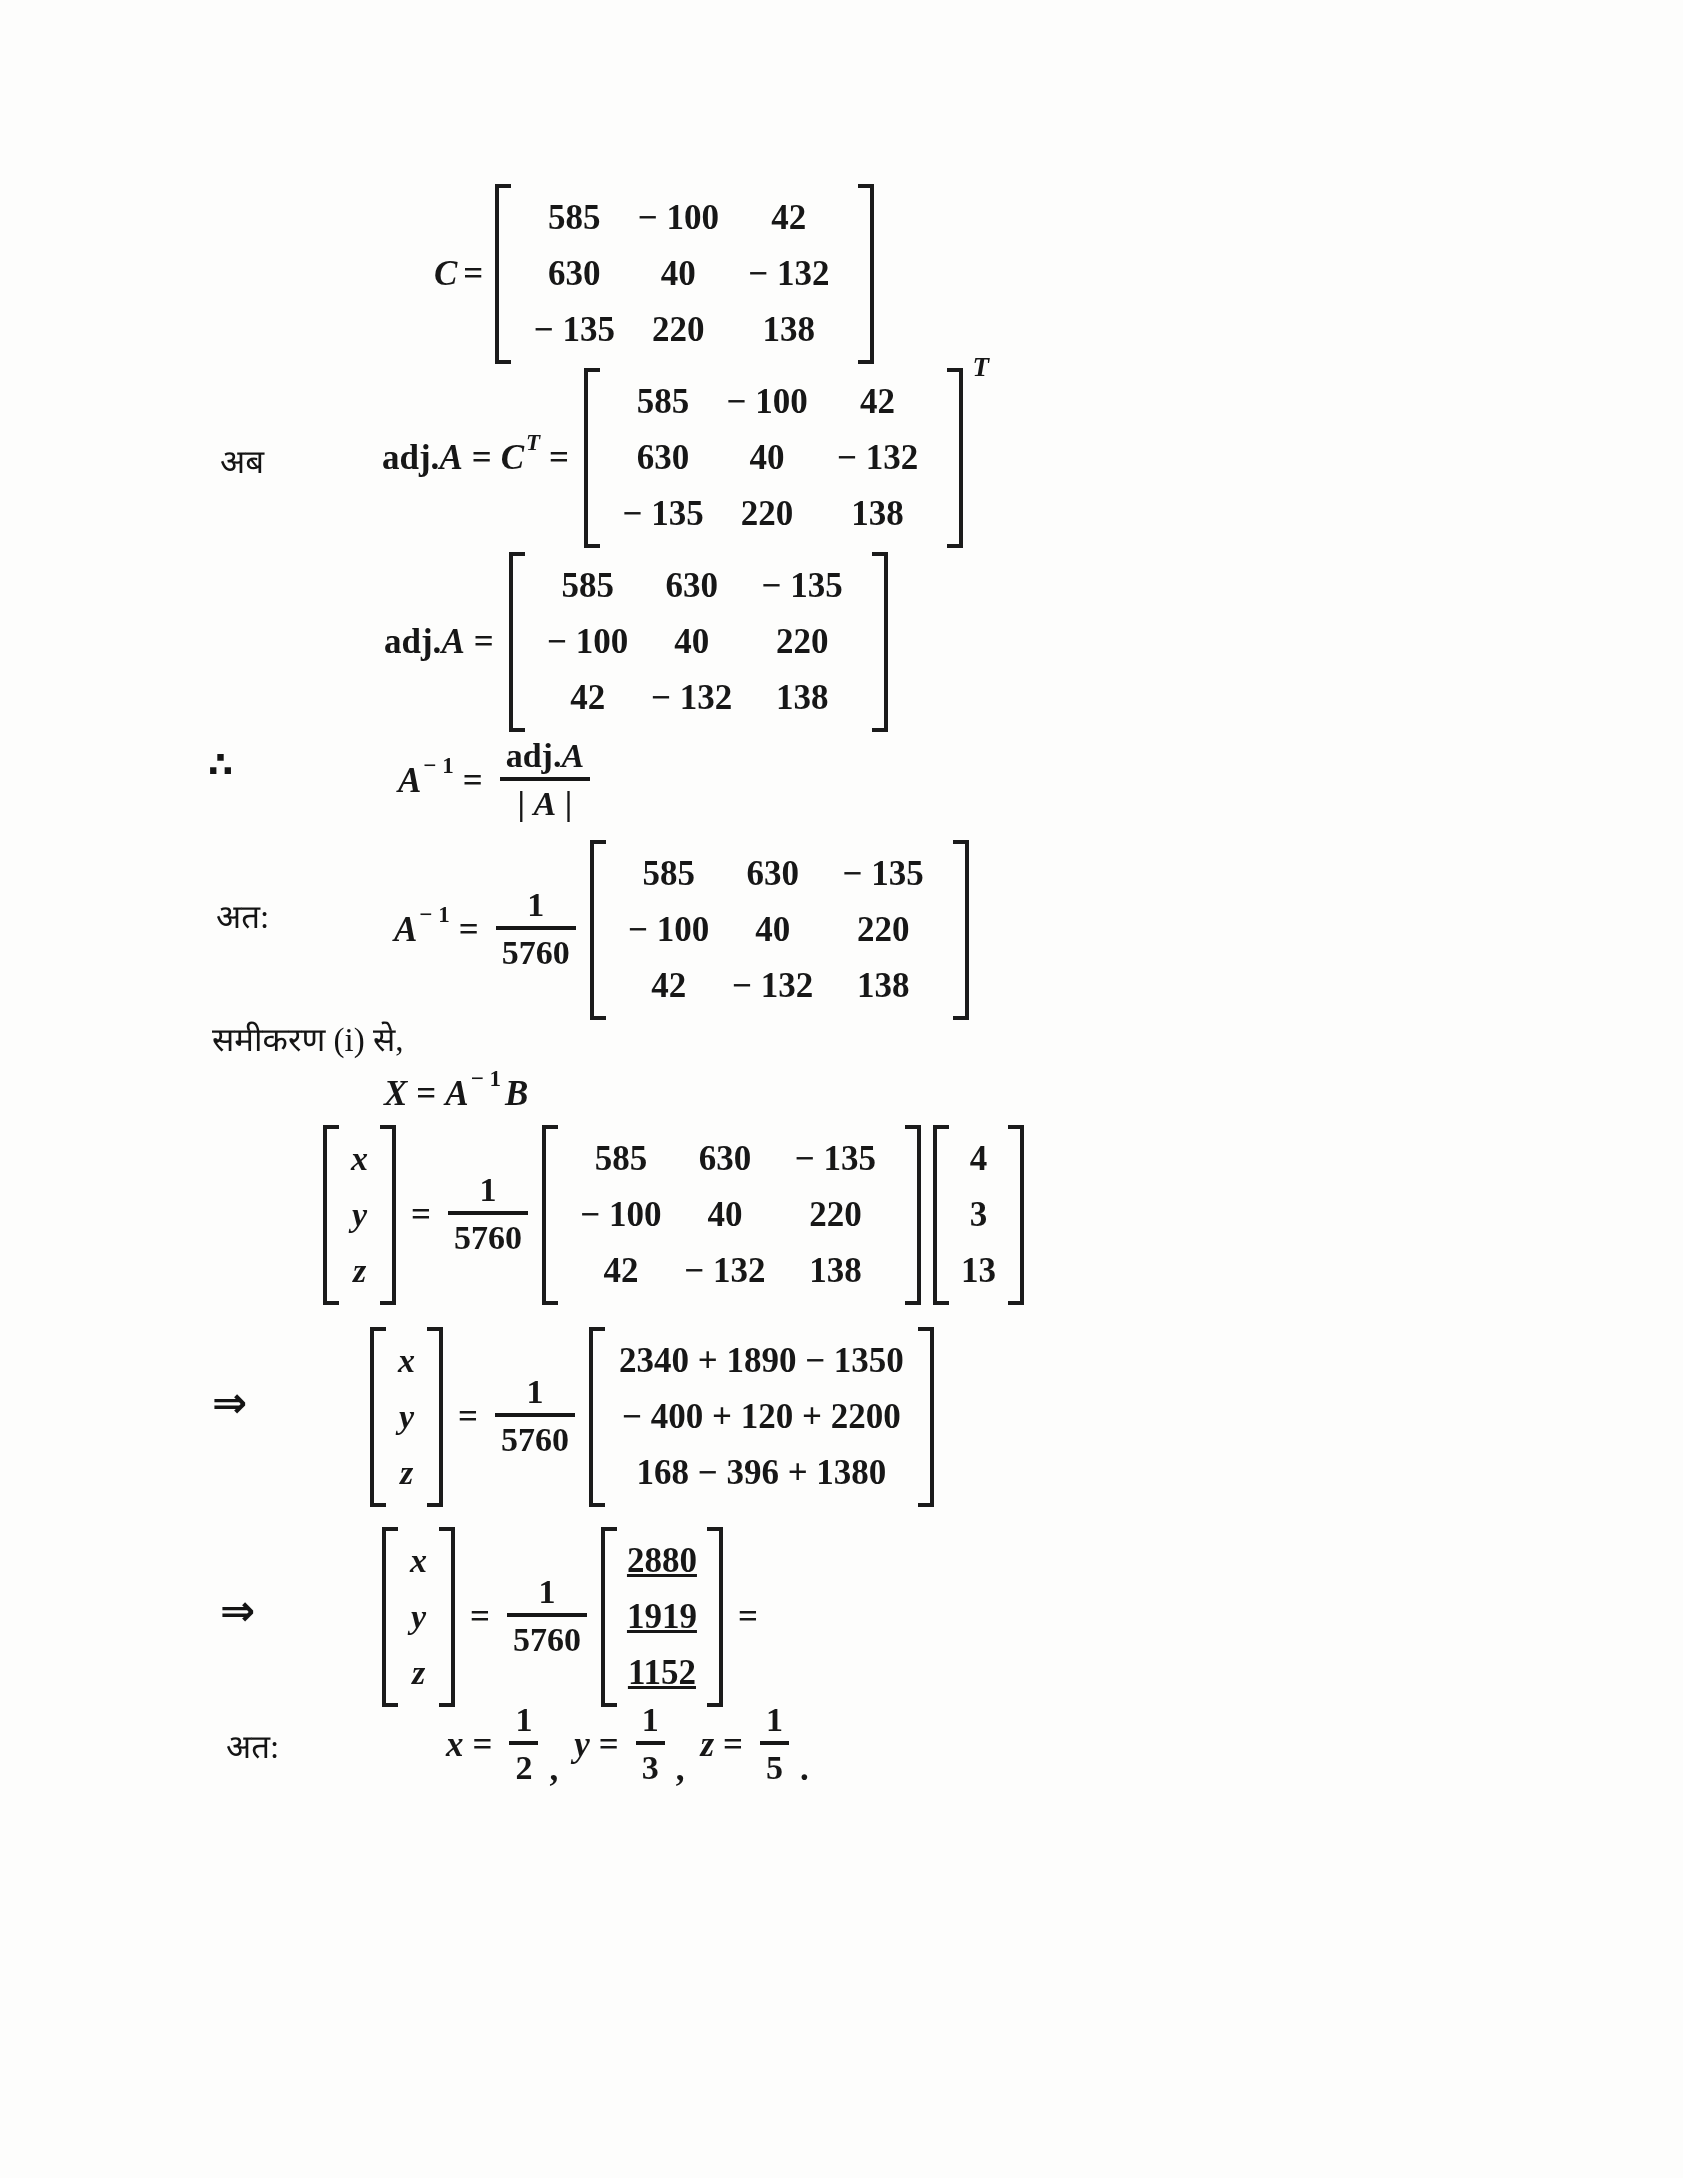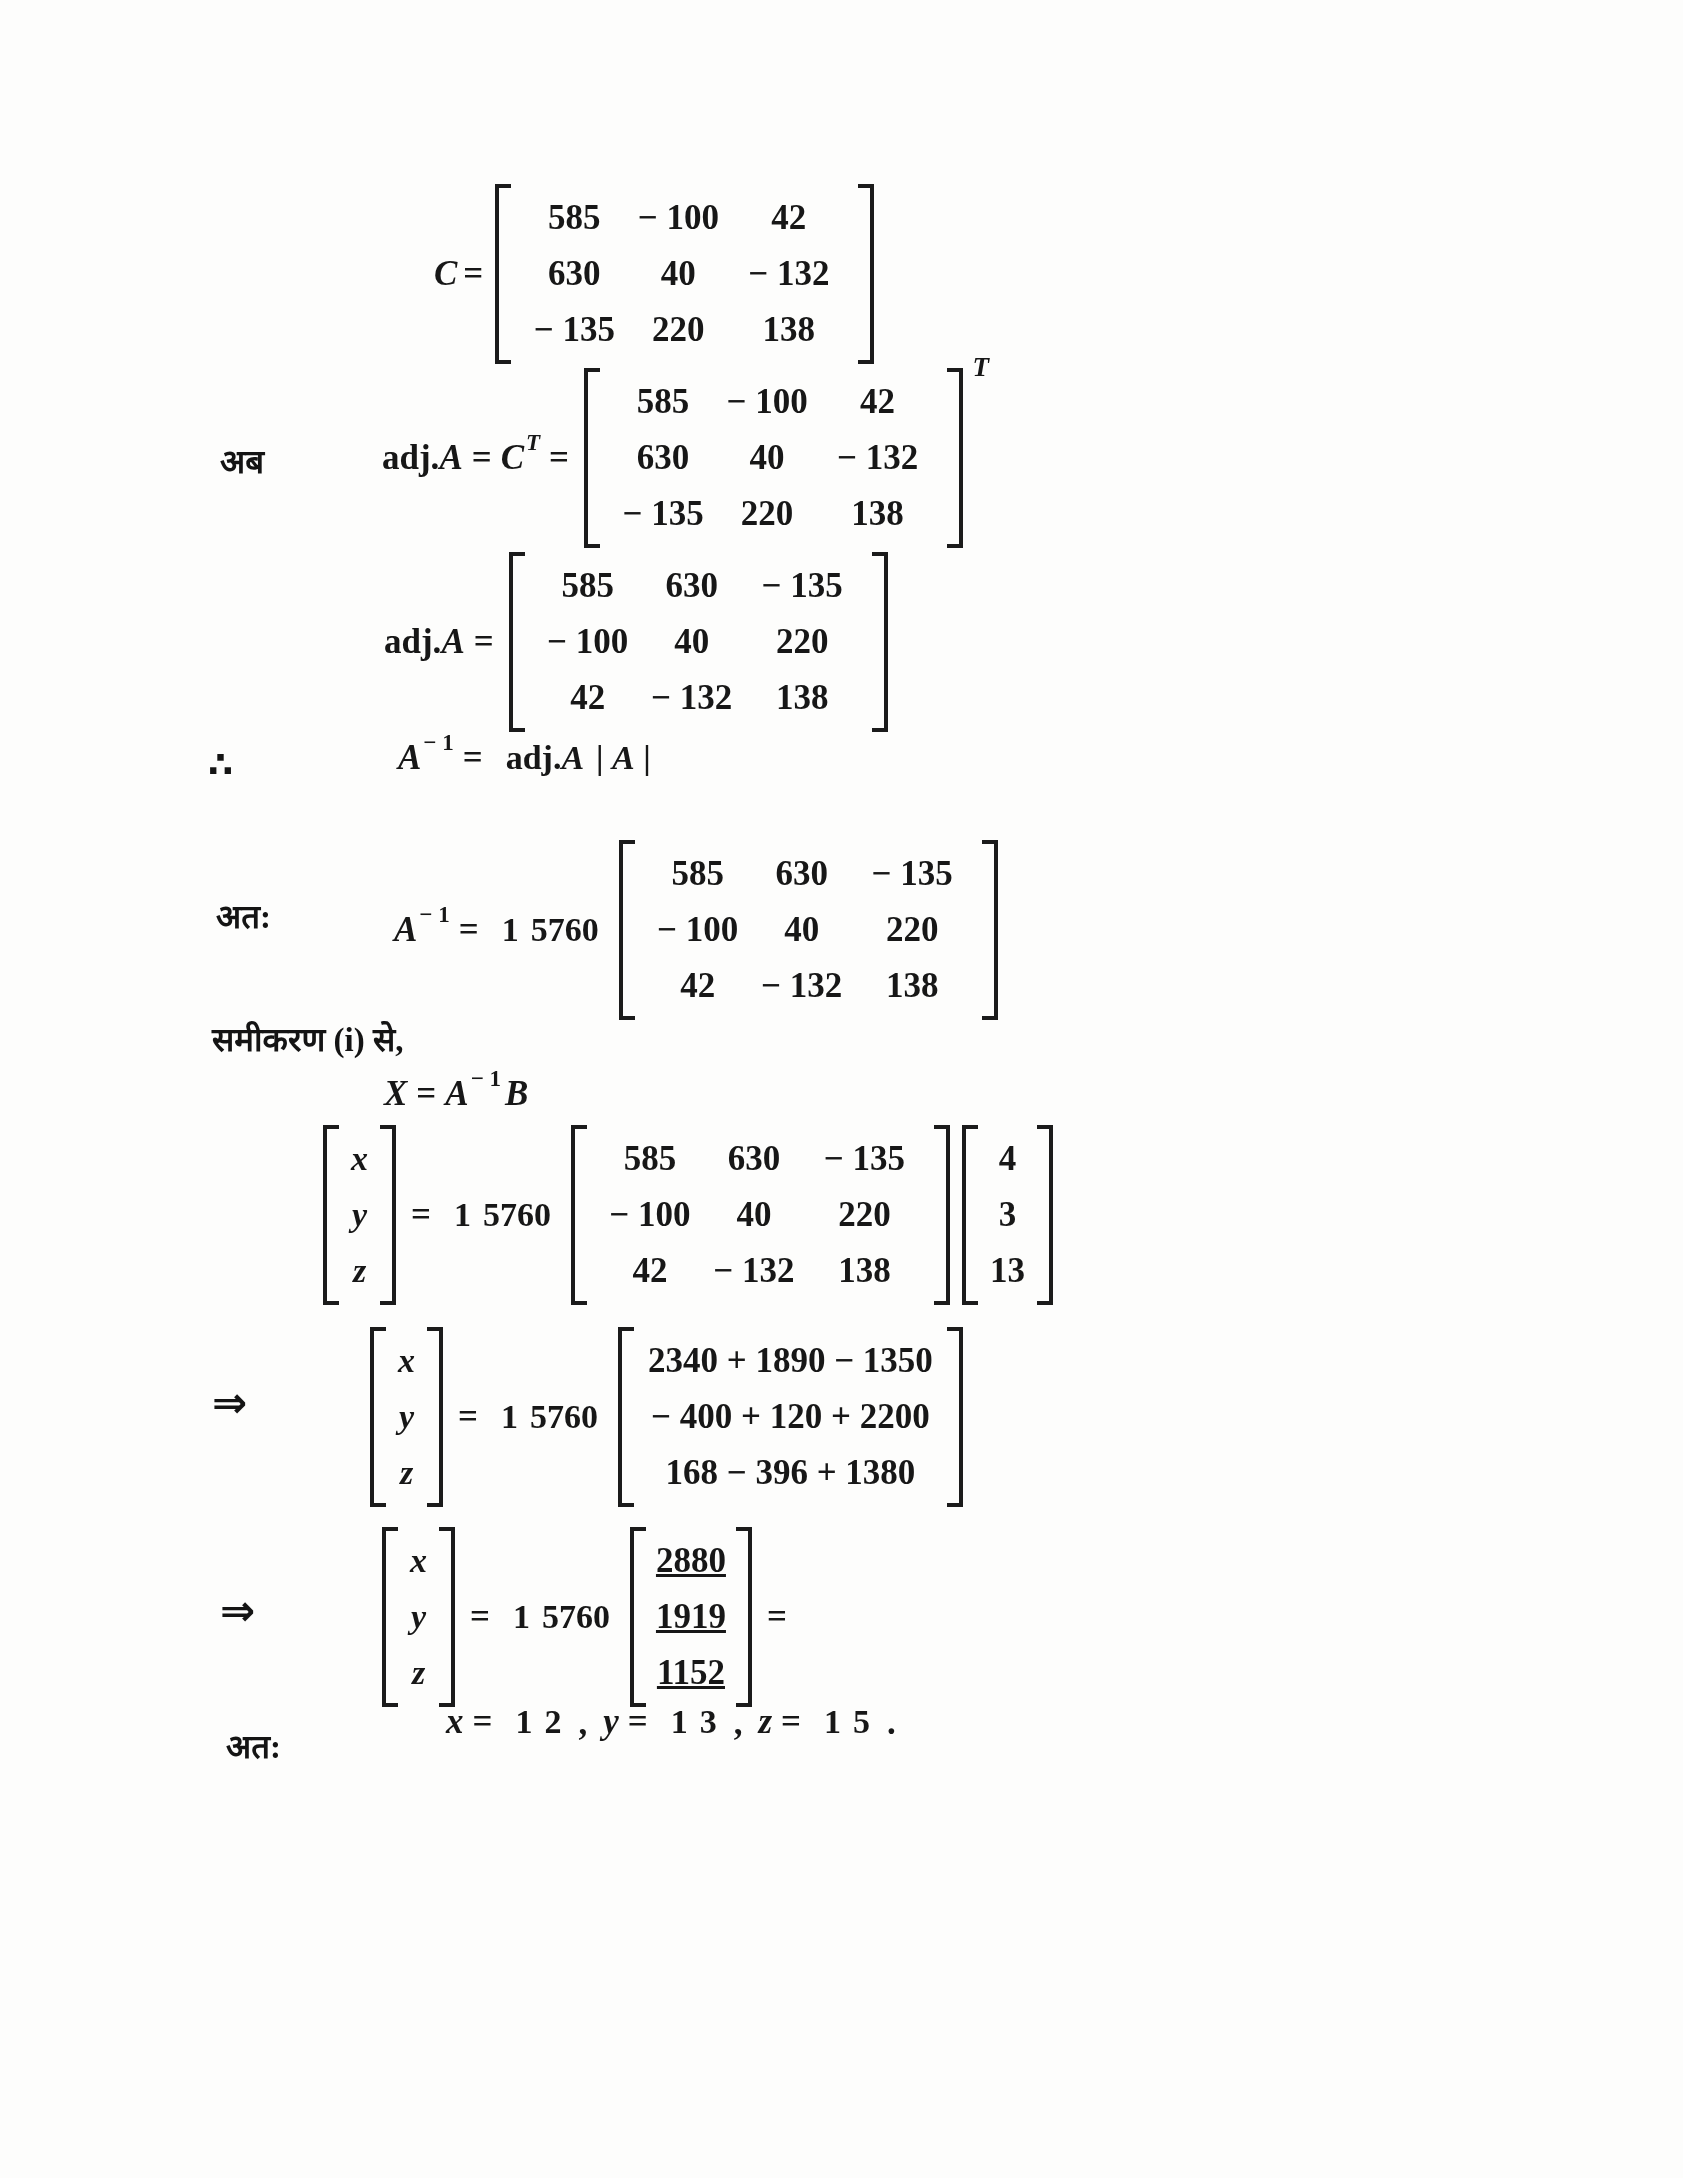--- a/index.html
+++ b/index.html
@@ -9,21 +9,21 @@
     height:2178px;
     background:#fdfdfc;
     font-family:"Liberation Serif", serif;
     color:#171717;
     overflow:hidden;
   }
   .row{position:absolute;display:flex;align-items:center;}
   .hlabel{
     position:absolute;
     font-size:33px;
-    font-weight:bold;
+    font-weight:normal;
     color:#141414;
     font-family:"Liberation Serif","DejaVu Sans",serif;
   }
   .sym{font-size:42px;font-weight:bold;}
   .m{font-size:35px;font-weight:bold;line-height:1.1;}
   .it{font-style:italic;}
   .eq{margin:0 9px;}
   .sp{margin-right:6px;}
   .sup{font-size:23px;position:relative;top:-15px;margin-left:2px;font-weight:bold;}
   .matrix{display:flex;align-items:stretch;position:relative;margin:0 6px;}
@@ -33,21 +33,21 @@
   .cells{display:grid;align-content:center;padding:6px 16px;}
   .g3{grid-template-columns:94px 114px 107px;}
   .g1c{grid-template-columns:auto;}
   .cell{text-align:center;line-height:56px;font-size:35px;font-weight:bold;}
   .ccell{text-align:center;line-height:56px;font-size:35px;font-weight:bold;}
   .lcell{text-align:left;line-height:56px;font-size:35px;font-weight:bold;}
   .vcell{text-align:center;line-height:56px;font-size:34px;font-weight:bold;font-style:italic;}
   .vcells{display:grid;align-content:center;padding:6px 12px;}
   .scells{display:grid;align-content:center;padding:6px 14px;}
   .osup{position:absolute;top:-16px;right:-26px;font-size:27px;font-style:italic;font-weight:bold;}
-  .frac{display:inline-flex;flex-direction:row;align-items:center;margin:0 8px;}
+  .frac{display:inline-flex;flex-direction:column;align-items:center;margin:0 8px;}
   .fnum{font-size:34px;font-weight:bold;line-height:42px;padding:0 6px;}
   .fbar{align-self:stretch;height:0;border-top:4px solid #171717;}
   .fden{font-size:34px;font-weight:bold;line-height:46px;padding:0 6px;}
   .comma{align-self:flex-end;margin:0 16px 2px 3px;font-size:35px;font-weight:bold;}
 </style>
 </head>
 <body>
 
 <div class="page">
 

